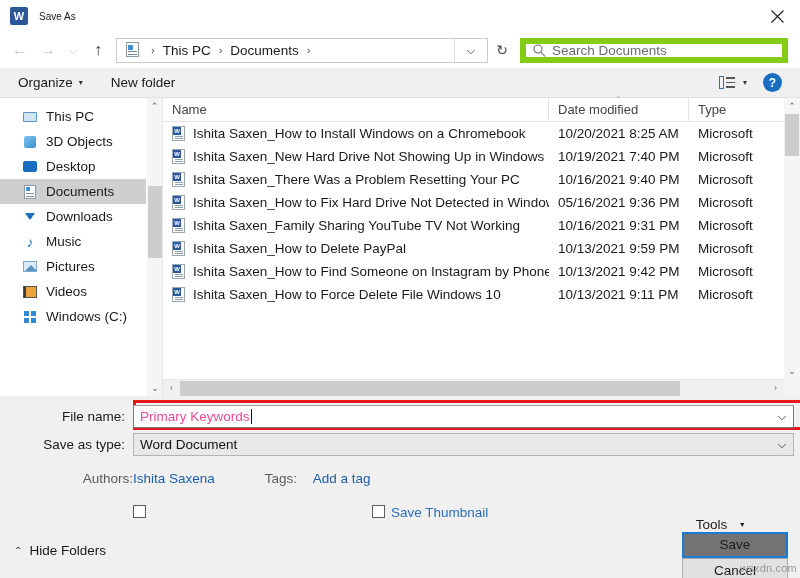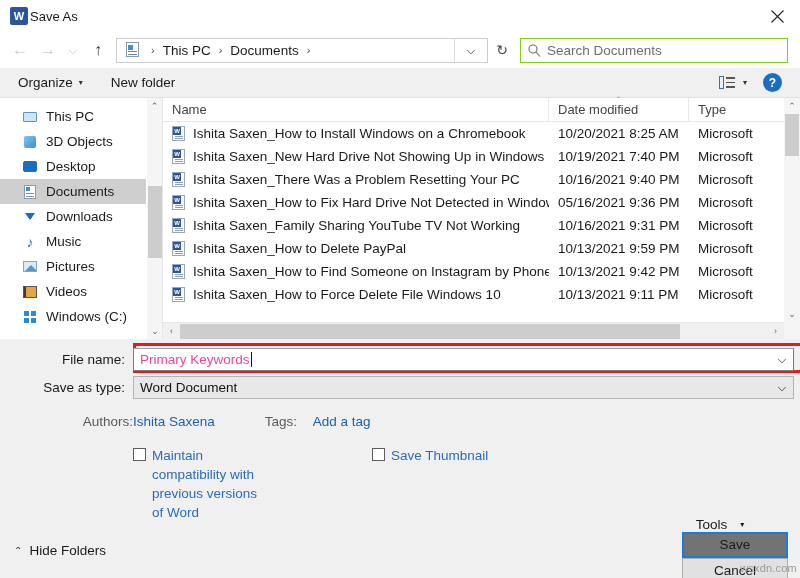--- a/index.html
+++ b/index.html
@@ -36,22 +36,22 @@
     color: #fff;
     font-size: 11px;
     font-weight: bold;
     display: flex;
     align-items: center;
     justify-content: center;
     line-height: 1;
     font-family: "Liberation Sans", sans-serif;
   }
   .title-text {
-    margin-left: 2px;
-    font-size: 13px;
+    margin-left: 11px;
+    font-size: 10px;
     color: #1a1a1a;
   }
   .close-btn {
     position: absolute;
     right: 0; top: 0;
     width: 46px; height: 32px;
     display: flex; align-items: center; justify-content: center;
     color: #222;
   }
   .close-btn svg { display: block; }
@@ -135,21 +135,21 @@
   .refresh-btn {
     width: 28px;
     height: 100%;
     display: flex; align-items: center; justify-content: center;
     color: #4a4a4a;
     font-size: 14px;
   }
   .searchbox {
     width: 268px;
     height: 25px;
-    border: 1px solid #84cc16;
+    border: 6px solid #84cc16;
     background: #fff;
     display: flex;
     align-items: center;
     margin-left: 4px;
     flex: 0 0 268px;
   }
   .search-icon {
     width: 26px;
     display: flex; align-items: center; justify-content: center;
     color: #6b6b6b;
@@ -836,21 +836,20 @@
     <div class="metarow">
       <div class="meta-label authors-label">Authors:</div>
       <div class="meta-link" style="margin-left:0">Ishita Saxena</div>
       <div class="meta-label tags-label">Tags:</div>
       <div class="meta-link" style="margin-left:-38px">Add a tag</div>
     </div>
 
     <div class="checkrow">
       <div class="checkgroup maintain">
         <span class="cbox"></span>
-        <span class="clabel">Maintain compatibility with previous versions of Word</span>
       </div>
       <div class="checkgroup thumb">
         <span class="cbox"></span>
         <span class="clabel nowrap">Save Thumbnail</span>
       </div>
     </div>
   </div>
 
   <div class="footer">
     <div class="hidefolders">

